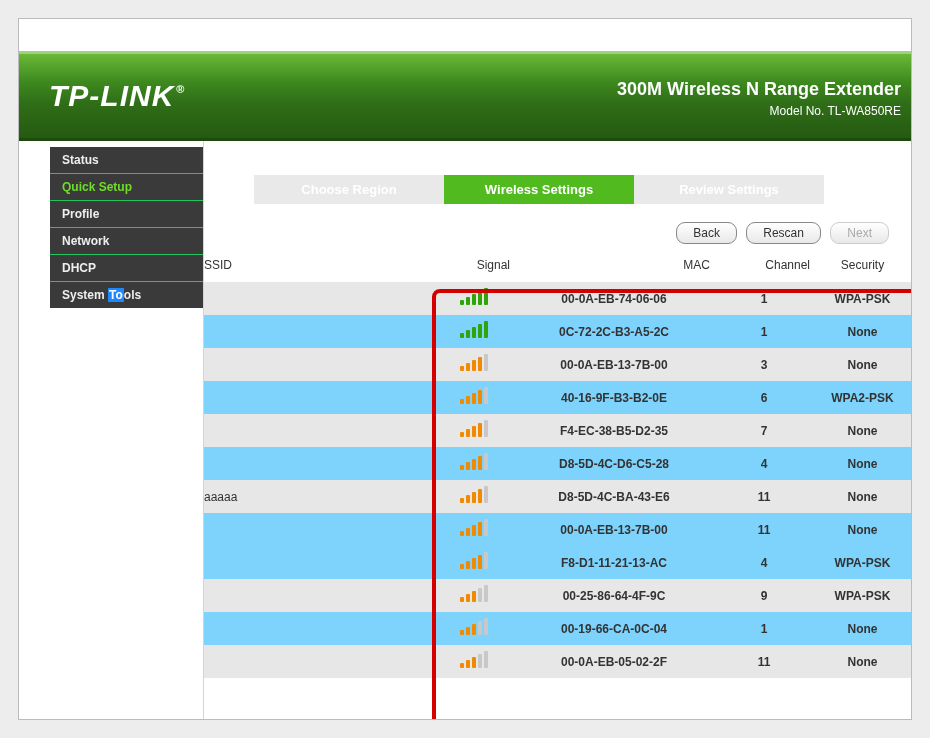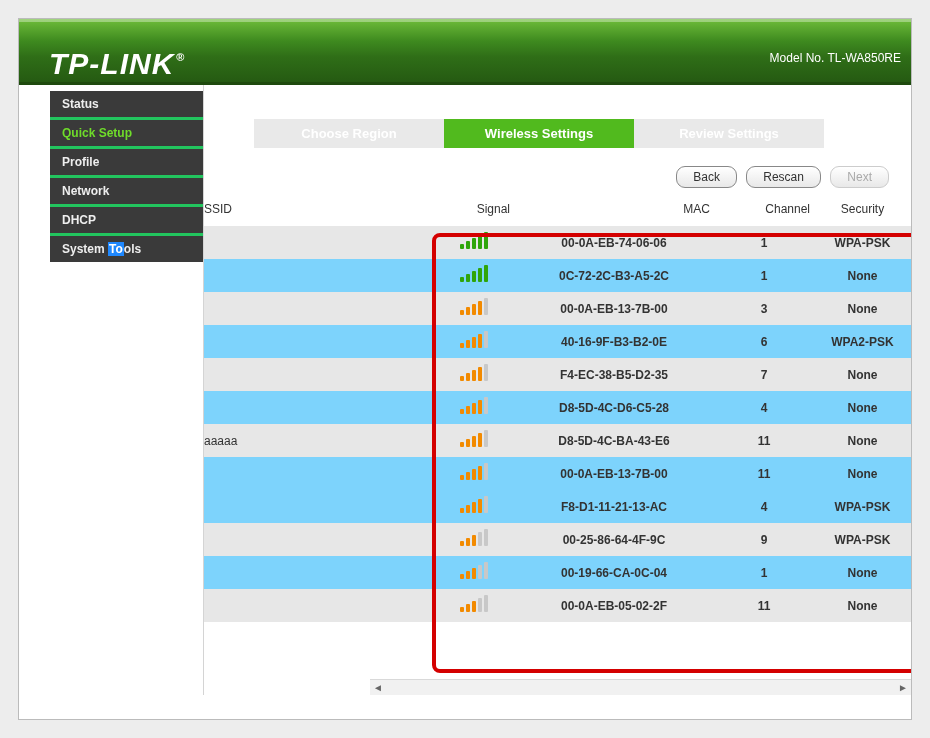--- a/index.html
+++ b/index.html
@@ -2,39 +2,40 @@
 <html><head>
 <meta charset="utf-8">
 <style>
   * { box-sizing: border-box; }
   html, body { margin:0; padding:0; font-family: Arial, Helvetica, sans-serif; font-size:12px; color:#333; }
   .page { width:930px; height:738px; background:#ededed; position:relative; overflow:hidden; padding:18px; }
   .panel { width:100%; height:100%; background:#fff; border:1px solid #bbb; position:relative; overflow:hidden; }
 
   
   .header {
-    height:66px;
+    height:90px;
     background: linear-gradient(#6fbd3a 0%, #3e8a1f 35%, #2f6e17 60%, #255a12 100%);
     border-bottom:3px solid #1e4a0e;
     position:relative;
     color:#fff;
+    margin-top:32px;
   }
   .header::after{content:"";position:absolute;left:0;right:0;top:0;height:3px;background:rgba(255,255,255,.35);}
   .logo { position:absolute; left:30px; top:28px; font-size:30px; font-weight:900; letter-spacing:1px; font-style:italic; }
   .logo .reg { font-size:11px; vertical-align: top; position:relative; top:4px; left:2px; font-style:normal;}
   .hdr-right { position:absolute; right:10px; top:28px; text-align:right; }
   .hdr-right .product { font-size:18px; font-weight:bold; }
   .hdr-right .model { font-size:12px; margin-top:4px; }
 
   .body { display:flex; height:calc(100% - 90px);margin-left:25px; }
 
   
   .sidebar { width:160px; background:#fff; padding:6px 0 0 6px; border-right:1px solid #d4d4d4; position:relative; z-index:5;}
   .nav { background:#3a3a3a; color:#eee; font-weight:bold; font-size:12px; }
-  .nav .item { padding:6px 12px; border-top:3px solid #22c55e; cursor:pointer; white-space:nowrap;}
+  .nav .item { padding:6px 12px; border-top:1px solid #22c55e; cursor:pointer; white-space:nowrap;}
   .nav .item:first-child{border-top:none;}
   .nav .item.active { color:#6fdc2a; }
   .nav .item .hl { background:#1e88ff; color:#fff; padding:0 1px; }
 
   
   .content { flex:1; position:relative; overflow:hidden; background:#fff;}
   .content-inner{padding:0 0 13px 0; position:relative;}
 
   
   .stepper { display:flex; margin:34px 0 14px 50px; }
@@ -80,20 +81,21 @@
 <body>
 
 <div class="page">
   <div class="panel">
 
     <div class="header">
       <div class="logo">
         <span>TP-LINK</span><span class="reg">®</span>
       </div>
       <div class="hdr-right">
+        <div class="product">300M Wireless N Range Extender</div>
         <div class="model">Model No. TL-WA850RE</div>
       </div>
     </div>
 
     <div class="body">
       <div class="sidebar">
         <div class="nav" id="nav">
             <div class="item">Status</div>
             <div class="item active">Quick Setup</div>
             <div class="item">Profile</div>

